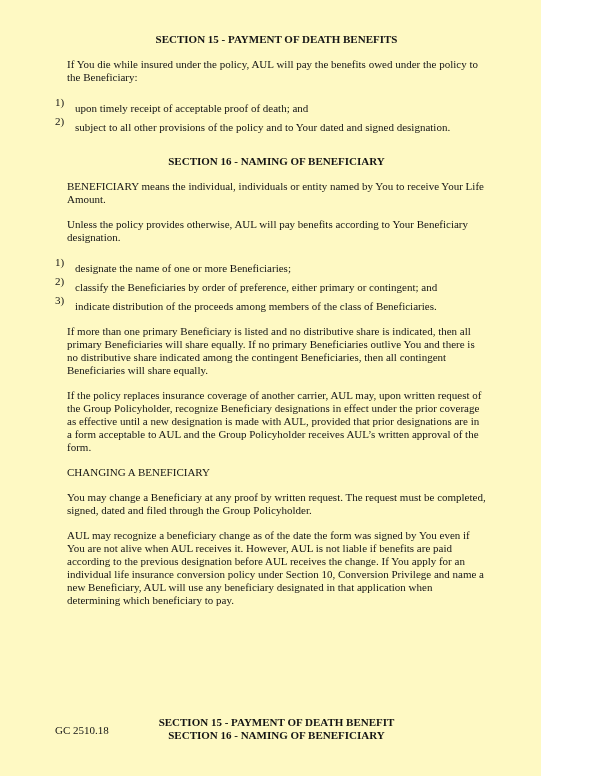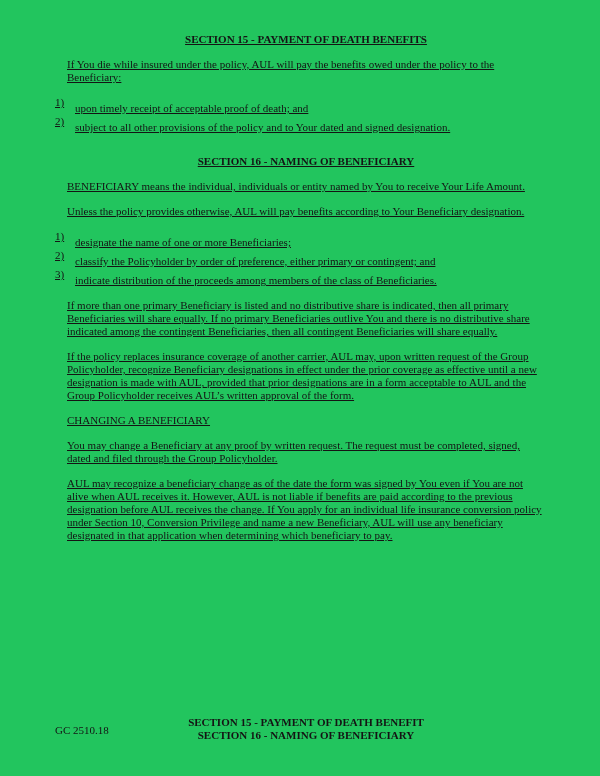--- a/index.html
+++ b/index.html
@@ -2,30 +2,29 @@
 <html><head>
 <meta charset="utf-8">
 <style>
   html, body {
     margin: 0;
     padding: 0;
     background: #ffffff;
   }
   .page {
     position: relative;
-    width: 600px;
+    width: 541px;
     height: 776px;
-    background: #22c55e;
+    background: #fef9c3;
     color: #141414;
     font-family: "Liberation Serif", "DejaVu Serif", serif;
     font-size: 11px;
     line-height: 13px;
     overflow: hidden;
     box-sizing: border-box;
-    text-decoration: underline;
   }
   .content {
     padding: 33px 43px 0 55px;
   }
   .sec-title {
     margin: 0;
     font-size: 11px;
     line-height: 13px;
     font-weight: bold;
     text-align: center;
@@ -105,21 +104,21 @@
     <p class="para mt-std">Unless the policy provides otherwise, AUL will pay benefits according to Your Beneficiary designation.</p>
 
 
     <div class="num-list">
       <div class="num-item">
         <span class="num">1)</span>
         <span class="li-text">designate the name of one or more Beneficiaries;</span>
       </div>
       <div class="num-item">
         <span class="num">2)</span>
-        <span class="li-text">classify the Policyholder by order of preference, either primary or contingent; and</span>
+        <span class="li-text">classify the Beneficiaries by order of preference, either primary or contingent; and</span>
       </div>
       <div class="num-item">
         <span class="num">3)</span>
         <span class="li-text">indicate distribution of the proceeds among members of the class of Beneficiaries.</span>
       </div>
     </div>
 
     <p class="para mt-share">If more than one primary Beneficiary is listed and no distributive share is indicated, then all primary Beneficiaries will share equally. If no primary Beneficiaries outlive You and there is no distributive share indicated among the contingent Beneficiaries, then all contingent Beneficiaries will share equally.</p>
 
     <p class="para mt-prior">If the policy replaces insurance coverage of another carrier, AUL may, upon written request of the Group Policyholder, recognize Beneficiary designations in effect under the prior coverage as effective until a new designation is made with AUL, provided that prior designations are in a form acceptable to AUL and the Group Policyholder receives AUL’s written approval of the form.</p>

